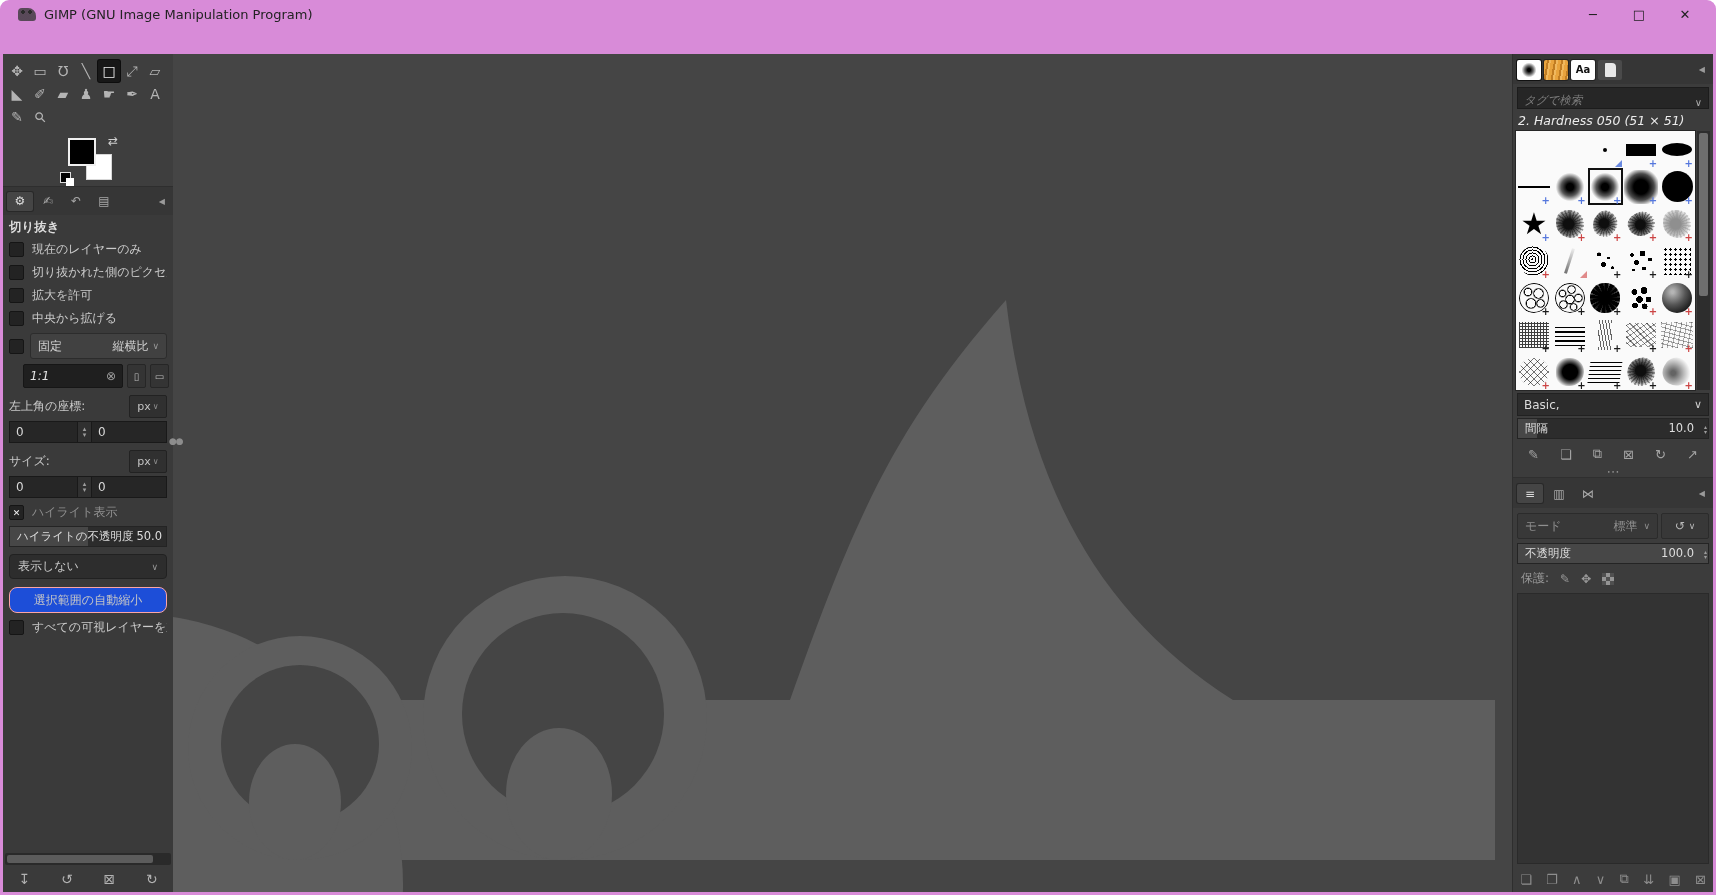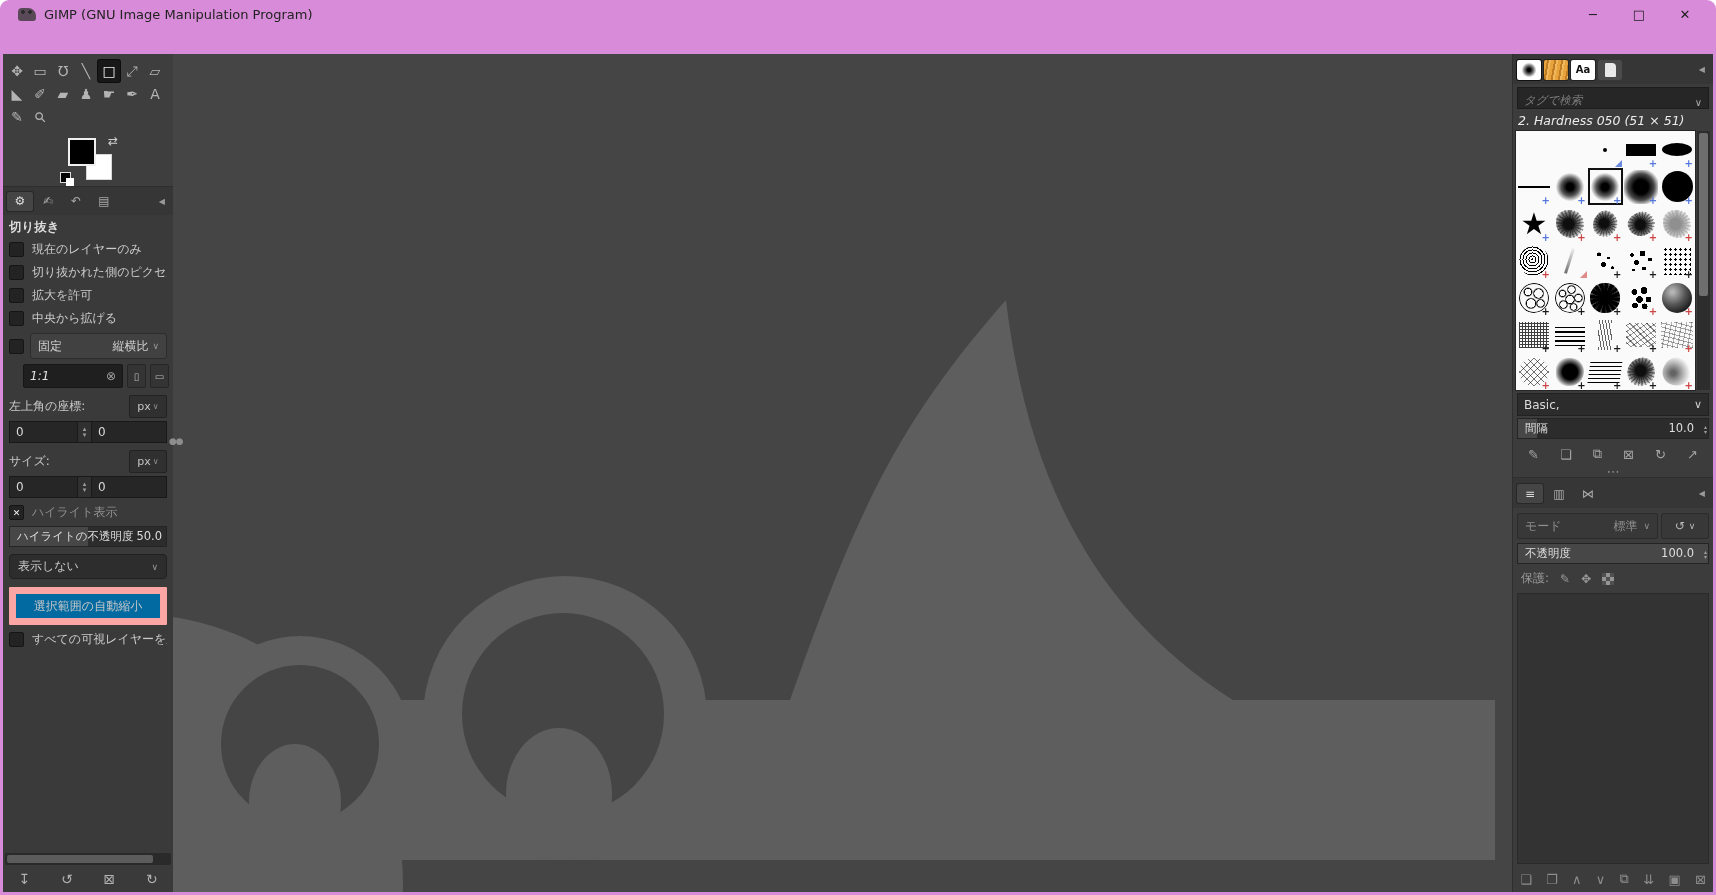--- a/index.html
+++ b/index.html
@@ -75,21 +75,21 @@
   .spinscale{position:relative;height:19px;margin:2px 6px;border:1px solid #242424;background:#2c2c2c;overflow:hidden;}
   .spinscale .fill{position:absolute;left:0;top:0;bottom:0;background:#474747;}
   .spinscale .ss-label{position:absolute;left:7px;top:2px;color:#dedede;font-size:11.5px;white-space:nowrap;}
   .spinscale .ss-value{position:absolute;right:4px;top:2px;color:#dedede;font-size:11.5px;}
   .spinscale.has-spin .ss-value{right:14px;}
   .spinscale .ss-spin{position:absolute;right:1px;top:0;bottom:0;display:flex;flex-direction:column;
     align-items:center;justify-content:center;color:#9c9c9c;font-size:6px;line-height:5px;}
   .dropdown{margin:5px 6px 2px;height:23px;background:#2d2d2d;border:1px solid #212121;border-radius:4px;
     display:flex;align-items:center;padding:0 8px;color:#cccccc;font-size:12px;}
   .dropdown .chev{margin-left:auto;color:#9a9a9a;font-size:9px;}
-  .wide-btn{margin:6px 6px 3px;height:24px;background:#0369a1;border:7px solid #fca5a5;border-radius:1px;
+  .wide-btn{margin:6px 6px 3px;height:24px;background:#1d4ed8;border:1px solid #fca5a5;border-radius:8px;
     display:flex;align-items:center;justify-content:center;color:#c6c6c6;font-size:12px;}
   .to-spacer{flex:1;}
   .hscroll{height:12px;margin:0 2px 1px;background:#2a2a2a;border-radius:2px;position:relative;}
   .hscroll .thumb{position:absolute;left:2px;top:2px;bottom:2px;width:88%;background:#5c5c5c;border-radius:2px;}
   .to-bottom{height:26px;display:flex;align-items:center;justify-content:space-around;color:#b2b2b2;font-size:14px;}
   .icon-btn{padding:1px 5px;}
   .v-grip{position:absolute;right:-5px;top:375px;width:9px;height:24px;color:#8d8d8d;font-size:9px;
     letter-spacing:-1px;display:flex;align-items:center;z-index:5;}
 
   

